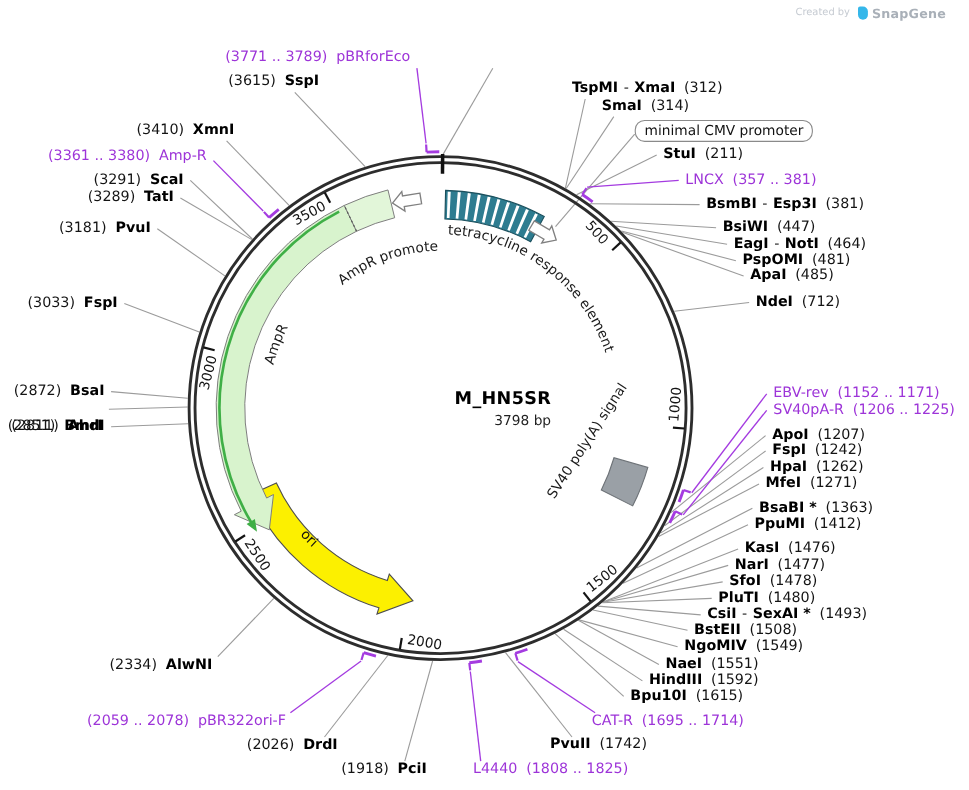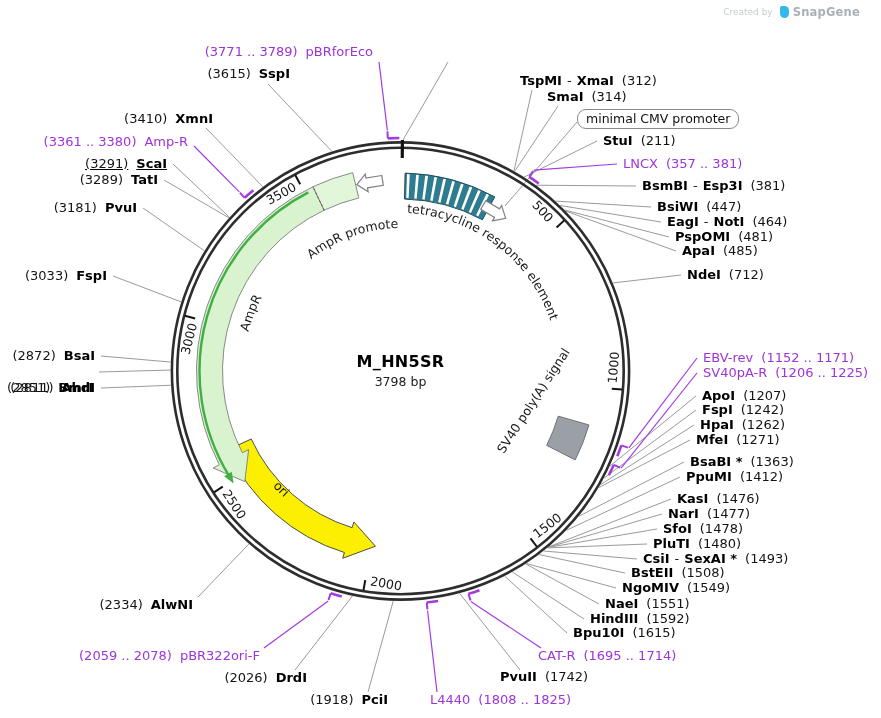--- a/index.html
+++ b/index.html
@@ -10,21 +10,21 @@
   .lbl{position:absolute;white-space:nowrap;font-size:13px;line-height:16px;color:#000;pointer-events:auto;}
   .lbl.left{text-align:right;}
   .lbl .nm{font-weight:bold;color:#000;}
   .lbl .sep{font-weight:normal;color:#222;margin:0 5px;}
   .lbl .ps{font-weight:normal;color:#141414;}
   .lbl .gapL{margin-left:8px;}
   .lbl .gapR{margin-right:8px;}
   .lbl.primer, .lbl.primer .nm, .lbl.primer .ps{color:#9d34d8;font-weight:normal;}
   .boxlbl{position:absolute;border:1px solid #8a8a8a;border-radius:9px;background:#fff;
           padding:1px 8px 2px 8px;font-size:12.5px;color:#111;white-space:nowrap;pointer-events:auto;}
-  .ctr{position:absolute;left:300px;top:352px;width:201px;text-align:center;}
+  .ctr{position:absolute;left:300px;top:352px;width:201px;text-align:right;}
   .ctr .t1{font-size:16px;font-weight:bold;color:#000;letter-spacing:.3px;}
   .ctr .t2{font-size:12.5px;color:#222;margin-top:3px;}
   .wm{position:absolute;right:21px;top:5px;display:flex;align-items:center;gap:4px;}
   .wm .pre{font-size:9px;color:#c6cbd2;}
   .wm .drop{width:9px;height:12px;background:#35b7ea;border-radius:2px 5px 5px 5px;margin-left:3px;}
   .wm .brand{font-size:11.5px;color:#a9b0b8;font-weight:bold;letter-spacing:.2px;}
 </style>
 </head>
 <body>
 
@@ -182,21 +182,21 @@
       <div class="lbl right" style="left: 500px; top: 669px;"><span class="nm">PvuII</span><span class="ps gapL">(1742)</span></div>
       <div class="lbl left" style="right: 493px; top: 692px;"><span class="ps gapR">(1918)</span><span class="nm">PciI</span></div>
       <div class="lbl left" style="right: 574px; top: 670px;"><span class="ps gapR">(2026)</span><span class="nm">DrdI</span></div>
       <div class="lbl left" style="right: 688px; top: 597px;"><span class="ps gapR">(2334)</span><span class="nm">AlwNI</span></div>
       <div class="lbl left" style="right: 786px; top: 380px;"><span class="ps gapR">(2811)</span><span class="nm">AhdI</span></div>
       <div class="lbl left" style="right: 788px; top: 380px;"><span class="ps gapR">(2851)</span><span class="nm">BmrI</span></div>
       <div class="lbl left" style="right: 786px; top: 348px;"><span class="ps gapR">(2872)</span><span class="nm">BsaI</span></div>
       <div class="lbl left" style="right: 774px; top: 268px;"><span class="ps gapR">(3033)</span><span class="nm">FspI</span></div>
       <div class="lbl left" style="right: 744px; top: 200px;"><span class="ps gapR">(3181)</span><span class="nm">PvuI</span></div>
       <div class="lbl left" style="right: 723px; top: 172px;"><span class="ps gapR">(3289)</span><span class="nm">TatI</span></div>
-      <div class="lbl left" style="right: 714px; top: 156px; text-decoration: underline;"><span class="ps gapR">(3291)</span><span class="nm">ScaI</span></div>
+      <div class="lbl left" style="right: 714px; top: 156px;"><span class="ps gapR">(3291)</span><span class="nm">ScaI</span></div>
       <div class="lbl left" style="right: 668px; top: 111px;"><span class="ps gapR">(3410)</span><span class="nm">XmnI</span></div>
       <div class="lbl left" style="right: 591px; top: 66px;"><span class="ps gapR">(3615)</span><span class="nm">SspI</span></div>
       <div class="lbl primer left" style="right: 508px; top: 44px;"><span class="ps gapR">(3771 .. 3789)</span><span class="nm">pBRforEco</span></div>
       <div class="lbl primer left" style="right: 693px; top: 134px;"><span class="ps gapR">(3361 .. 3380)</span><span class="nm">Amp-R</span></div>
       <div class="lbl primer left" style="right: 621px; top: 648px;"><span class="ps gapR">(2059 .. 2078)</span><span class="nm">pBR322ori-F</span></div>
       <div class="lbl primer right" style="left: 623px; top: 156px;"><span class="nm">LNCX</span><span class="ps gapL">(357 .. 381)</span></div>
       <div class="lbl primer right" style="left: 703px; top: 350px;"><span class="nm">EBV-rev</span><span class="ps gapL">(1152 .. 1171)</span></div>
       <div class="lbl primer right" style="left: 703px; top: 365px;"><span class="nm">SV40pA-R</span><span class="ps gapL">(1206 .. 1225)</span></div>
       <div class="lbl primer right" style="left: 538px; top: 648px; text-align: center;"><span class="nm">CAT-R</span><span class="ps gapL">(1695 .. 1714)</span></div>
       <div class="lbl primer right" style="left: 430px; top: 692px;"><span class="nm">L4440</span><span class="ps gapL">(1808 .. 1825)</span></div>

